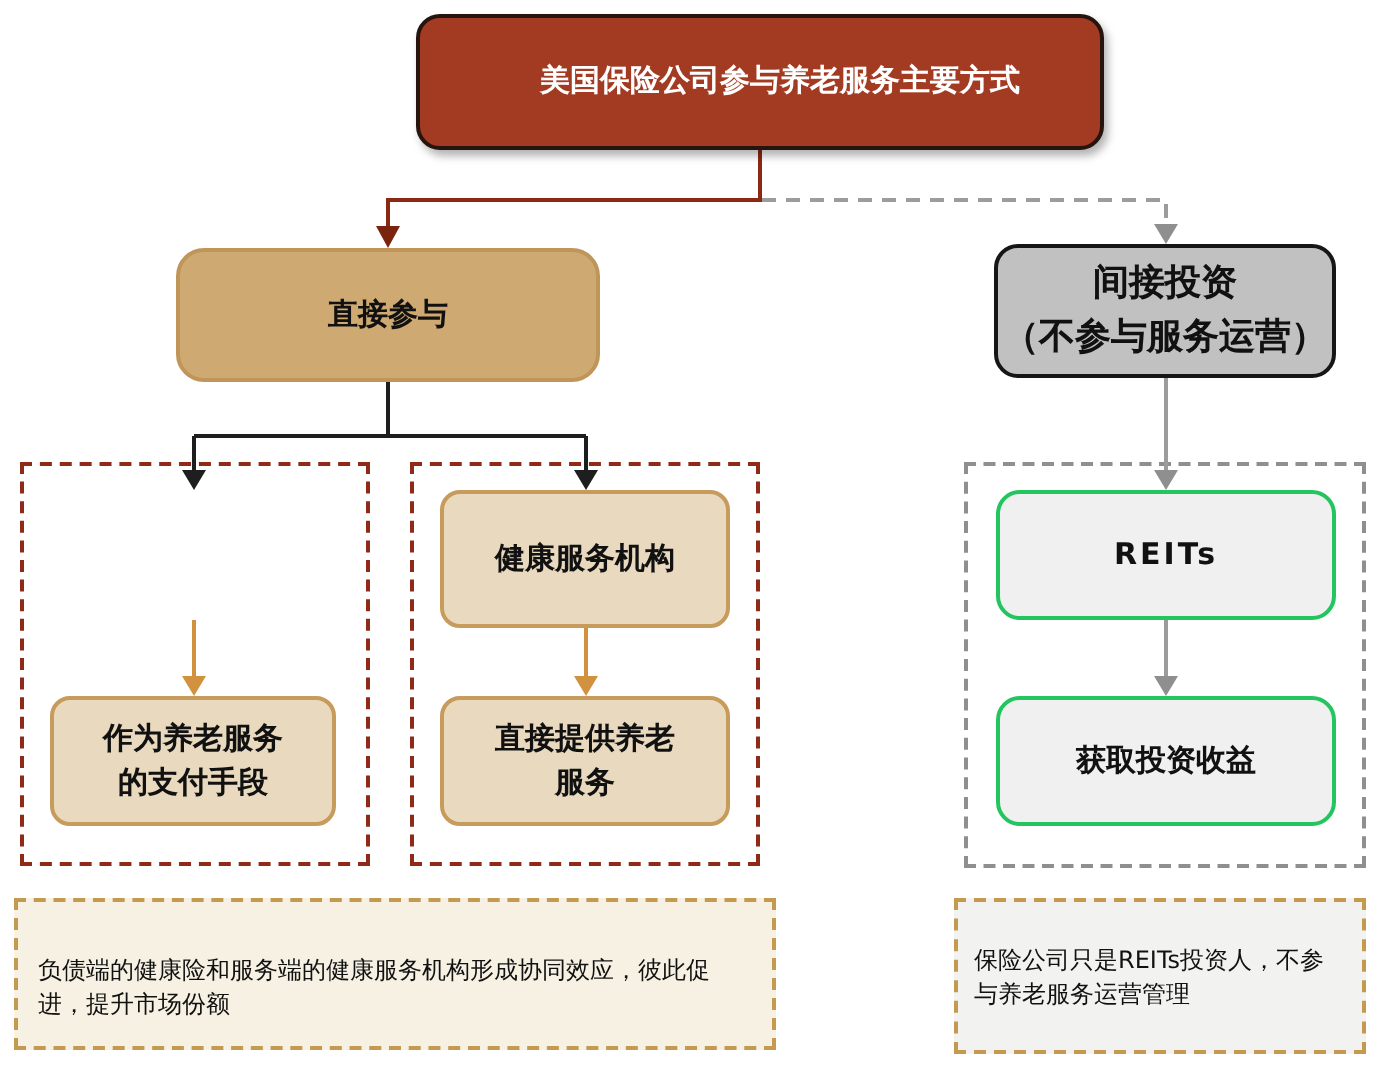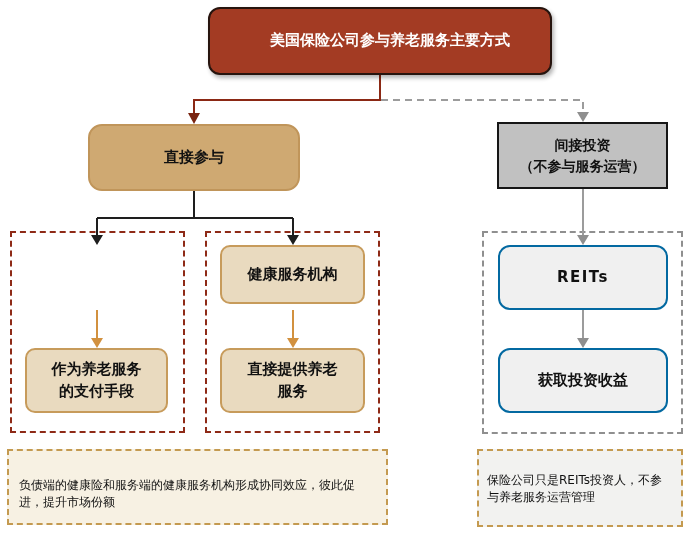--- a/index.html
+++ b/index.html
@@ -40,35 +40,35 @@
   .node-direct {
     left: 88px; top: 124px; width: 212px; height: 67px;
     background: #CFA972;
     border: 2px solid #C0955A;
     border-radius: 14px;
   }
   .node-indirect {
     left: 497px; top: 122px; width: 171px; height: 67px;
     background: #C1C1C1;
     border: 2px solid #161616;
-    border-radius: 0;
-    font-size: 14px;
+    border-radius: 12px;
+    font-size: 18px;
   }
   .node-tan {
     background: #E9DABF;
     border: 2px solid #C79B5B;
     border-radius: 10px;
   }
   .node-hi      { left: 25px;  top: 245px; width: 143px; height: 65px; }
   .node-pay     { left: 25px;  top: 348px; width: 143px; height: 65px; }
-  .node-org     { left: 220px; top: 245px; width: 145px; height: 59px; }
+  .node-org     { left: 220px; top: 245px; width: 145px; height: 69px; }
   .node-provide { left: 220px; top: 348px; width: 145px; height: 65px; }
   .node-gray {
     background: #F0F0F0;
-    border: 2px solid #0369a1;
+    border: 2px solid #22c55e;
     border-radius: 12px;
   }
   .node-reits  { left: 498px; top: 245px; width: 170px; height: 65px; letter-spacing: 1.5px; }
   .node-income { left: 498px; top: 348px; width: 170px; height: 65px; }
   .group {
     position: absolute;
     z-index: 1;
     background: transparent;
   }
   .group-red  { border: 2px dashed #8E2A17; }

